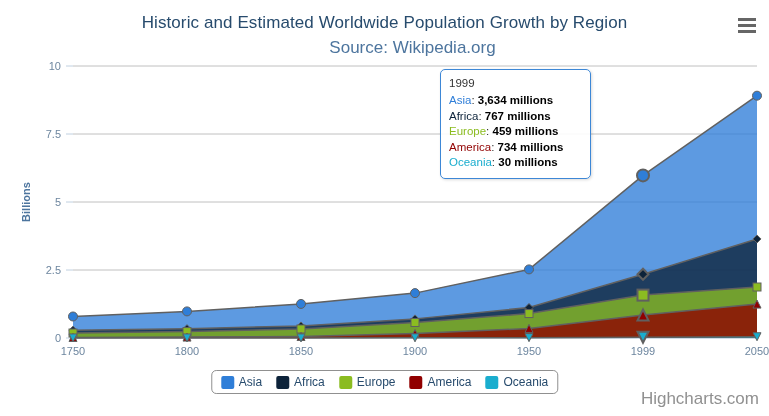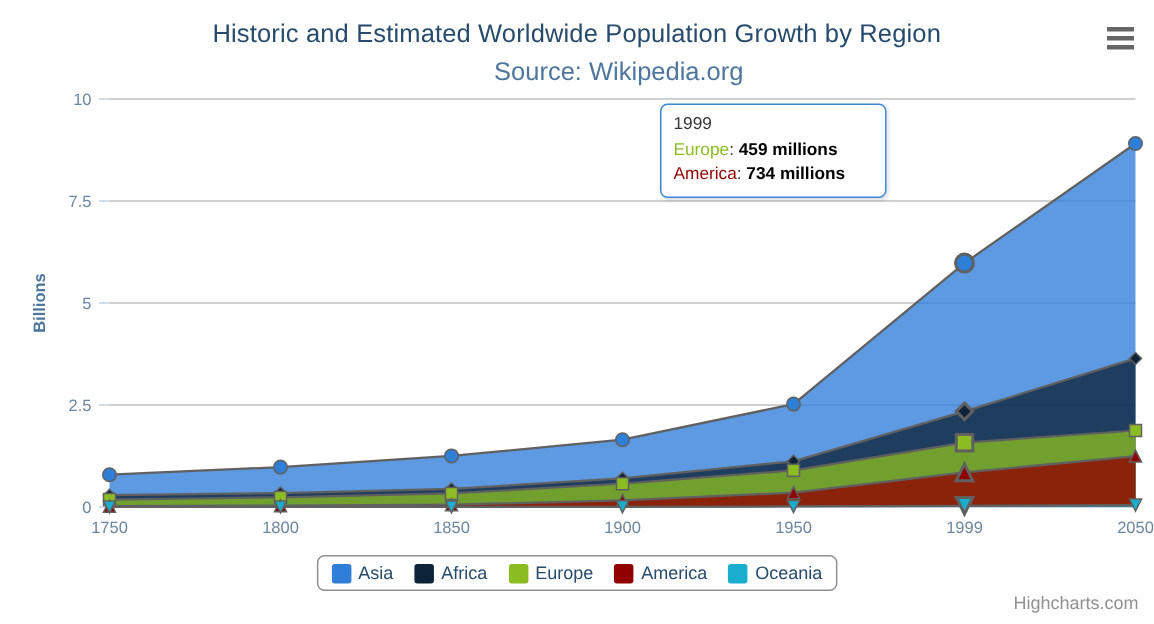--- a/index.html
+++ b/index.html
@@ -151,21 +151,21 @@
     white-space: nowrap;
   }
   .tooltip-name { font-weight: normal; }
   .tooltip-value { font-weight: bold; color: #000000; }
 
   
   .credits {
     position: absolute;
     right: 10px;
     bottom: 7px;
-    font-size: 12px;
+    font-size: 17px;
     color: #909090;
     font-family: "Liberation Sans", sans-serif;
     cursor: pointer;
   }
 </style>
 </head>
 <body>
 
 <div id="chart-root">
 
@@ -249,22 +249,25 @@
         <text x="415" y="355" text-anchor="middle" class="axis-label-text">1900</text>
         <text x="529" y="355" text-anchor="middle" class="axis-label-text">1950</text>
         <text x="643" y="355" text-anchor="middle" class="axis-label-text">1999</text>
         <text x="757" y="355" text-anchor="middle" class="axis-label-text">2050</text>
       </g>
     </svg>
 
   <div class="tooltip">
     <div class="tooltip-header">1999</div>
     <div id="tooltip-rows">
+        <div class="tooltip-row"><span class="tooltip-name" style="color: rgb(47, 126, 216);">Asia</span><span>: </span><span class="tooltip-value">3,634 millions</span></div>
+        <div class="tooltip-row"><span class="tooltip-name" style="color: rgb(13, 35, 58);">Africa</span><span>: </span><span class="tooltip-value">767 millions</span></div>
         <div class="tooltip-row"><span class="tooltip-name" style="color: rgb(139, 188, 33);">Europe</span><span>: </span><span class="tooltip-value">459 millions</span></div>
         <div class="tooltip-row"><span class="tooltip-name" style="color: rgb(145, 0, 0);">America</span><span>: </span><span class="tooltip-value">734 millions</span></div>
+        <div class="tooltip-row"><span class="tooltip-name" style="color: rgb(26, 173, 206);">Oceania</span><span>: </span><span class="tooltip-value">30 millions</span></div>
       </div>
   </div>
 
   <div class="legend">
       <div class="legend-item">
         <span class="legend-swatch" style="background: rgb(47, 126, 216);"></span>
         <span>Asia</span>
       </div>
       <div class="legend-item">
         <span class="legend-swatch" style="background: rgb(13, 35, 58);"></span>

